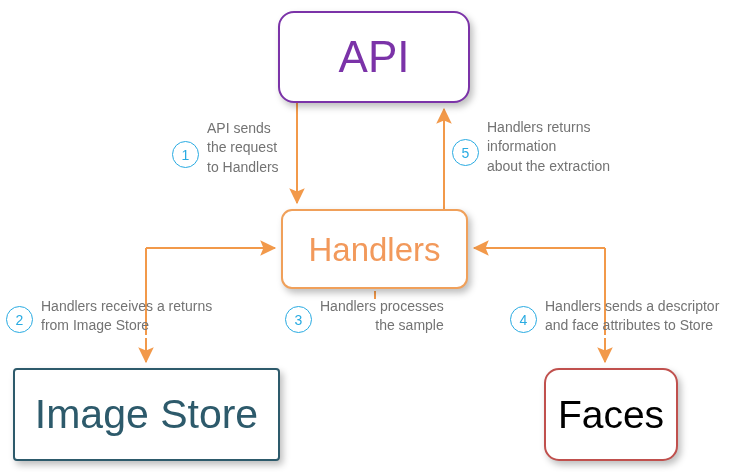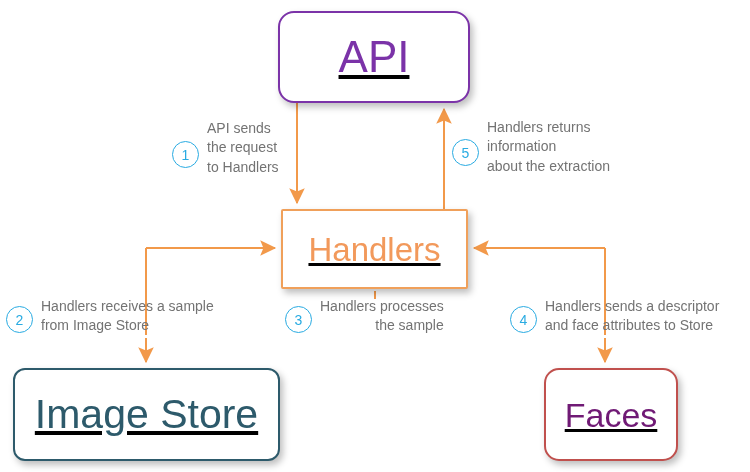--- a/index.html
+++ b/index.html
@@ -34,21 +34,20 @@
     background: #ffffff;
     border-style: solid;
     border-width: 2px;
     border-radius: 14px;
     display: flex;
     align-items: center;
     justify-content: center;
     text-align: left;
     box-shadow: 3px 4px 7px rgba(0,0,0,0.26);
     z-index: 3;
-    text-decoration: underline;
   }
   .node-label {
     line-height: 1;
     white-space: nowrap;
   }
 
   #node-api {
     left: 278px;
     top: 11px;
     width: 192px;
@@ -60,52 +59,52 @@
     color: #7B33A8;
     font-size: 44px;
   }
 
   #node-handlers {
     left: 281px;
     top: 209px;
     width: 187px;
     height: 80px;
     border-color: #F0A05A;
-    border-radius: 2px;
+    border-radius: 11px;
   }
   #node-handlers .node-label {
     color: #F2995B;
     font-size: 33px;
   }
 
   #node-image-store {
     left: 13px;
     top: 368px;
     width: 267px;
     height: 93px;
     border-color: #2D5койD;
     border-color: #2D5A6B;
-    border-radius: 12px;
+    border-radius: 4px;
   }
   #node-image-store .node-label {
     color: #2D5A6B;
     font-size: 41px;
   }
 
   #node-faces {
     left: 544px;
     top: 368px;
     width: 134px;
     height: 93px;
     border-color: #C0504D;
     border-radius: 15px;
   }
   #node-faces .node-label {
-    color: #701a75;
-    font-size: 34px;
+    color: #000000;
+    font-size: 39px;
   }
 
   
   .step {
     position: absolute;
     display: flex;
     align-items: flex-start;
     z-index: 4;
   }
   .step-badge {
@@ -214,21 +213,21 @@
 
   <div class="step" id="step-5">
     <span class="step-badge">5</span>
     <span class="step-text">Handlers returns
 information
 about the extraction</span>
   </div>
 
   <div class="step" id="step-2">
     <span class="step-badge">2</span>
-    <span class="step-text">Handlers receives a sample
+    <span class="step-text">Handlers receives a returns
 from Image Store</span>
   </div>
 
   <div class="step" id="step-3">
     <span class="step-badge">3</span>
     <span class="step-text">Handlers processes
 the sample</span>
   </div>
 
   <div class="step" id="step-4">

